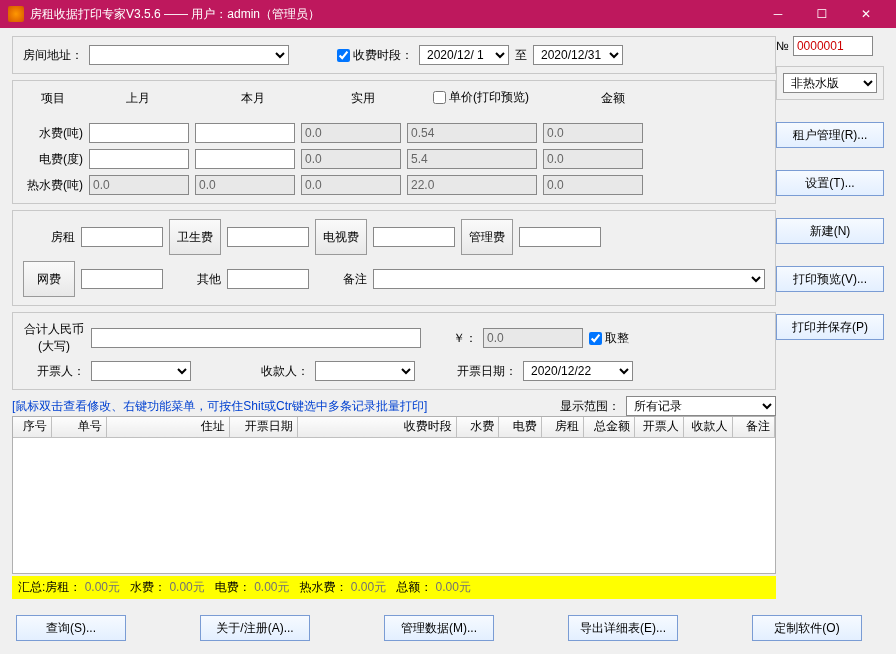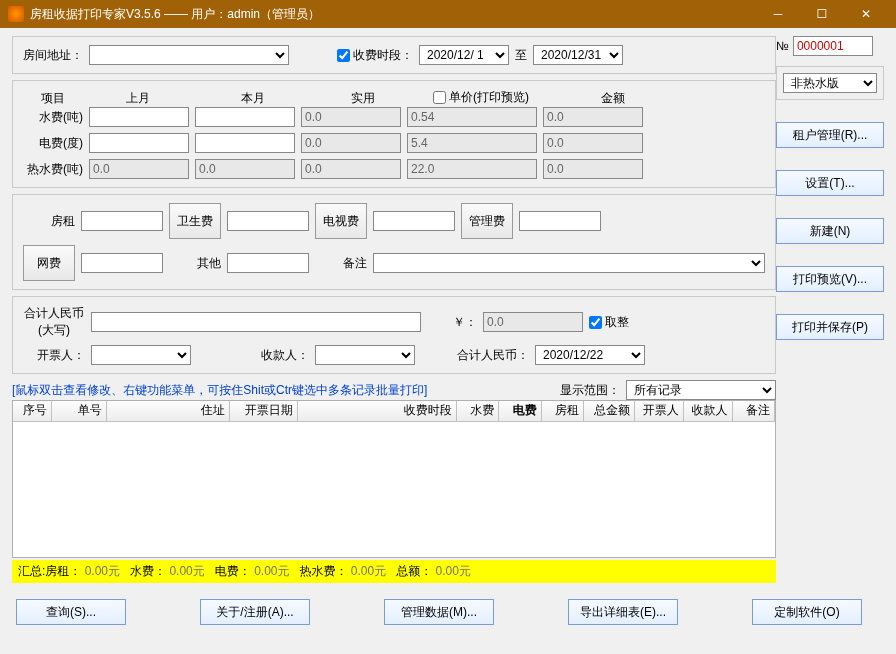--- a/index.html
+++ b/index.html
@@ -1,17 +1,17 @@
 <!DOCTYPE html>
 <html><head>
 <meta charset="utf-8">
 <style>
 * { box-sizing: border-box; margin: 0; padding: 0; font-family: "Microsoft YaHei", SimSun, sans-serif; font-size: 12px; }
 body { background: #f0f0f0; width: 896px; height: 654px; overflow: hidden; }
-.titlebar { background: #a16207; color: #fff; height: 28px; display: flex; align-items: center; padding: 0 8px; }
+.titlebar { background: #be185d; color: #fff; height: 28px; display: flex; align-items: center; padding: 0 8px; }
 .titlebar .icon { width: 16px; height: 16px; margin-right: 6px; background: radial-gradient(circle,#ff9800,#d35400); border-radius: 2px; }
 .titlebar .title { flex: 1; }
 .titlebar .wbtn { width: 44px; height: 28px; display: flex; align-items: center; justify-content: center; color: #fff; }
 .content { padding: 8px 12px; display: flex; }
 .left { flex: 1; }
 .right { width: 108px; display: flex; flex-direction: column; gap: 4px; }
 .panel { border: 1px solid #c8c8c8; padding: 8px 10px; margin-bottom: 6px; background: #f0f0f0; }
 .row { display: flex; align-items: center; margin-bottom: 6px; gap: 6px; }
 .row:last-child { margin-bottom: 0; }
 .lbl { text-align: right; white-space: nowrap; }
@@ -23,21 +23,21 @@
 .smallbtn { border: 1px solid #999; background: linear-gradient(#fafafa,#e8e8e8); height: 36px; padding: 0 6px; display: flex; align-items: center; justify-content: center; white-space: nowrap; cursor: pointer; }
 .table { border: 1px solid #b0b0b0; background: #fff; height: 158px; overflow: auto; }
 .table table { width: 100%; border-collapse: collapse; }
 .table th { background: linear-gradient(#fdfdfd,#ececec); border-right: 1px solid #c0c0c0; border-bottom: 1px solid #c0c0c0; height: 20px; font-weight: normal; font-size: 12px; padding: 0 4px; text-align: right; }
 .summary { background: #ffff00; color: #000; padding: 3px 6px; margin-top: 2px; font-size: 12px; }
 .summary .v { color: #737373; }
 .bottombar { display: flex; gap: 74px; padding: 8px 16px; }
 .hint { color: #0040d0; font-size: 12px; }
 .no-row { display: flex; align-items: center; gap: 4px; margin-bottom: 6px; }
 .chk { display: inline-flex; align-items: center; gap: 3px; }
-.hdr { display: flex; align-items: center; margin-bottom: 0; }
+.hdr { display: flex; align-items: center; margin-bottom: 16px; }
 .hdr > div { text-align: center; }
 </style>
 </head>
 <body>
 
 <div class="titlebar">
   <div class="icon"></div>
   <div class="title">房租收据打印专家V3.5.6 —— 用户：admin（管理员）</div>
   <div class="wbtn">─</div>
   <div class="wbtn">☐</div>
@@ -135,21 +135,21 @@
             <span>取整</span>
           </label>
       </div>
       <div class="row">
         <span class="lbl" style="width:62px">开票人：</span>
         <select style="width:100px"></select>
         <span style="width:56px"></span>
         <span class="lbl" style="width:50px">收款人：</span>
         <select style="width:100px"></select>
         <span style="width:30px"></span>
-        <span class="lbl">合计人民币：</span>
+        <span class="lbl">开票日期：</span>
         <select style="width:110px"><option>2020/12/22</option></select>
       </div>
     </div>
 
     <div class="row" style="margin:2px 0 0 0">
       <span class="hint">[鼠标双击查看修改、右键功能菜单，可按住Shit或Ctr键选中多条记录批量打印]</span>
       <span style="flex:1"></span>
       <span class="lbl">显示范围：</span>
       <select style="width:150px"><option>所有记录</option></select>
     </div>
@@ -157,21 +157,21 @@
     <div class="table">
       <table>
         <thead>
             <tr id="thead-row">
               <th style="width: 36px;">序号</th>
               <th style="width: 52px;">单号</th>
               <th style="width: 116px;">住址</th>
               <th style="width: 64px;">开票日期</th>
               <th style="width: 150px;">收费时段</th>
               <th style="width: 40px;">水费</th>
-              <th style="width: 40px; font-weight: bold;">电费</th>
+              <th style="width: 40px;">电费</th>
               <th style="width: 40px;">房租</th>
               <th style="width: 48px;">总金额</th>
               <th style="width: 46px;">开票人</th>
               <th style="width: 46px;">收款人</th>
               <th style="width: 40px;">备注</th>
             </tr>
           </thead>
         <tbody></tbody>
       </table>
     </div>

